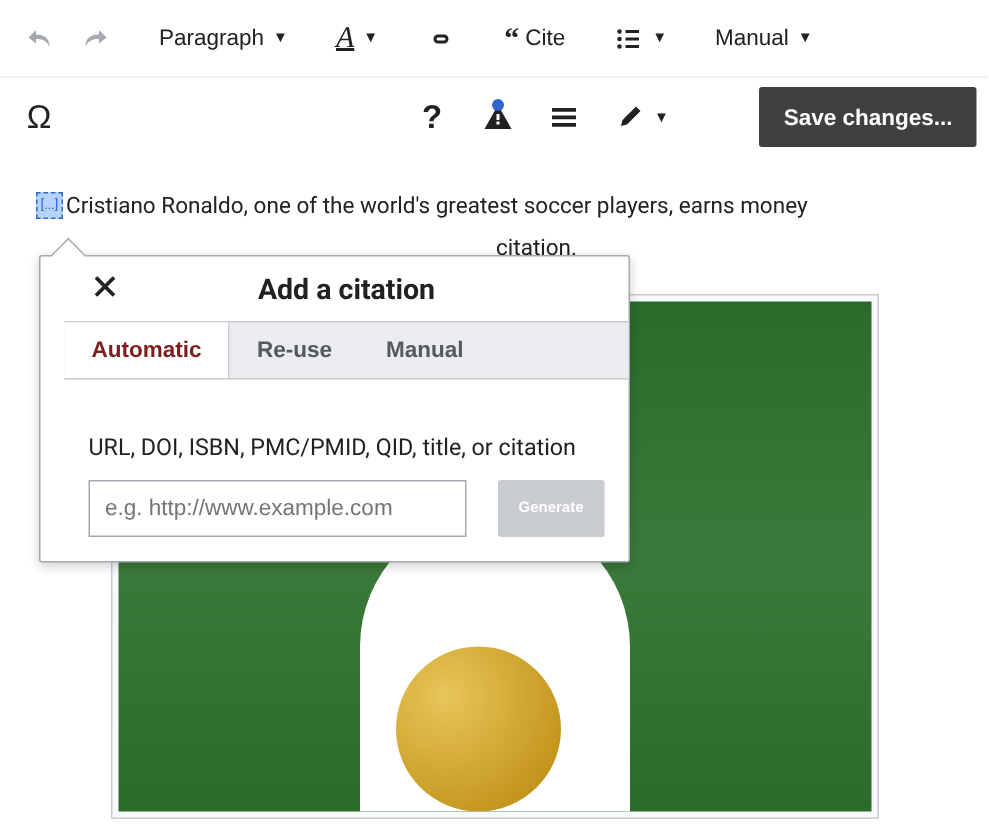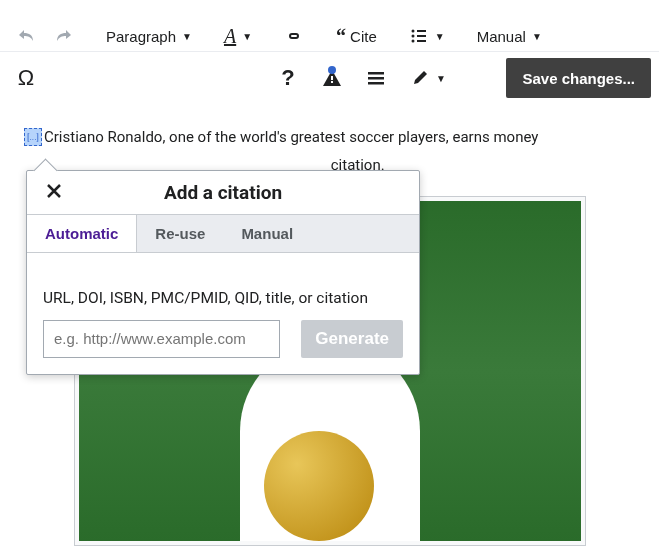--- a/index.html
+++ b/index.html
@@ -1,42 +1,42 @@
 <!DOCTYPE html>
 <html><head>
 <meta charset="utf-8">
 <style>
 * { box-sizing: border-box; margin: 0; padding: 0; }
 body { font-family: -apple-system, BlinkMacSystemFont, "Segoe UI", Roboto, sans-serif; width: 659px; height: 560px; overflow: hidden; background: #fff; color: #202122; }
-.toolbar { display: flex; padding: 18px 8px; gap: 2px; border-bottom: 1px solid #eaecf0; height: 52px; }
+.toolbar { display: flex; align-items: center; padding: 3px 8px; gap: 2px; border-bottom: 1px solid #eaecf0; height: 52px; }
 .toolbar2 { display: flex; align-items: center; padding: 6px 8px; gap: 8px; height: 52px; justify-content: flex-start; }
 .tb-btn { display: inline-flex; align-items: center; justify-content: center; min-width: 36px; height: 36px; padding: 0 8px; background: transparent; border: none; cursor: pointer; color: #202122; font-size: 15px; gap: 4px; border-radius: 2px; }
 .tb-sep { width: 12px; }
 .dropdown-text { font-weight: 400; }
 .chev { font-size: 10px; margin-left: 2px; }
 .icon-svg { width: 20px; height: 20px; }
 .save-btn { background: #404040; color: #fff; font-weight: bold; padding: 0 16px; height: 40px; border-radius: 2px; margin-left: auto; }
 .notif-dot { width: 8px; height: 8px; background: #36c; border-radius: 50%; position: absolute; top: 6px; left: 50%; transform: translateX(-50%); }
 .tb-btn.rel { position: relative; }
 .content { padding: 20px 24px 0 24px; position: relative; }
 .ref-marker { display: inline-block; width: 18px; height: 18px; background: #b6d4fb; border: 1px dashed #36c; color: #36c; font-size: 9px; text-align: center; line-height: 16px; vertical-align: text-top; margin-right: 2px; }
 .article-text { font-size: 15px; line-height: 1.85; }
-.popup { position: absolute; top:170px; left: 26px; width: 394px; background: #fff; border: 1px solid #a2a9b1; border-radius: 2px; box-shadow: 0 2px 8px rgba(0,0,0,0.2); z-index: 10; }
+.popup { position: absolute; top:170px; left: 26px; width: 394px; background: #fff; border: 1px solid #a2a9b1; border-radius: 2px; box-shadow: 0 2px 8px rgba(0,0,0,0.2); z-index: 10; padding-left: 16px; }
 .popup::before { content: ""; position: absolute; top: -9px; left: 10px; width: 16px; height: 16px; background: #fff; border-left: 1px solid #a2a9b1; border-top: 1px solid #a2a9b1; transform: rotate(45deg); }
 .popup-header { display: flex; align-items: center; padding: 10px 14px; position: relative; }
 .popup-close { position: absolute; left: 14px; background: none; border: none; cursor: pointer; padding: 4px; }
 .popup-title { flex: 1; text-align: center; font-size: 19px; font-weight: bold; }
 .tabs { display: flex; background: #eaecf0; border-top: 1px solid #c8ccd1; border-bottom: 1px solid #c8ccd1; }
 .tab { padding: 10px 18px; font-size: 15px; font-weight: bold; color: #54595d; cursor: pointer; border: none; background: transparent; }
-.tab.active { background: #fff; color: #4c1d95; border-right: 1px solid #c8ccd1; }
+.tab.active { background: #fff; color: #7f1d1d; border-right: 1px solid #c8ccd1; }
 .popup-body { padding: 14px 16px 16px 16px; margin-top: 21px; }
 .field-label { font-size: 15.5px; margin-bottom: 10px; line-height: 1.4; }
 .input-row { display: flex; gap: 21px; align-items: stretch; }
 .cite-input { flex: 1; border: 1px solid #a2a9b1; padding: 8px 10px; font-size: 15px; height: 38px; }
-.gen-btn { background: #c8ccd1; color: #fff; font-weight: bold; border: none; padding: 0 14px; font-size: 17px; height: 38px; border-radius: 2px; }
+.gen-btn { background: #c8ccd1; color: #fff; font-weight: bold; border: none; padding: 0 14px; font-size: 10px; height: 38px; border-radius: 2px; }
 .image-area { margin-top: 16px; border: 1px solid #c8ccd1; background: #f8f9fa; padding: 4px; width: 512px; margin-left: auto; margin-right: auto; }
 .image-placeholder { width: 100%; height: 340px; background: linear-gradient(180deg, #2a6b2a 0%, #3a7a3a 50%, #2a6b2a 100%); position: relative; overflow: hidden; }
 .jersey { position: absolute; bottom: 0; left: 50%; transform: translateX(-50%); width: 180px; height: 200px; background: #fff; border-radius: 90px 90px 0 0; }
 .trophy { position: absolute; bottom: 0; left: 50%; transform: translateX(-60%); width: 110px; height: 110px; background: radial-gradient(circle at 30% 30%, #e8c659, #b8860b); border-radius: 50%; }
 .toolbar2 .spacer-left { width: 210px; }
 </style>
 </head>
 <body>
 
 <div class="toolbar">

